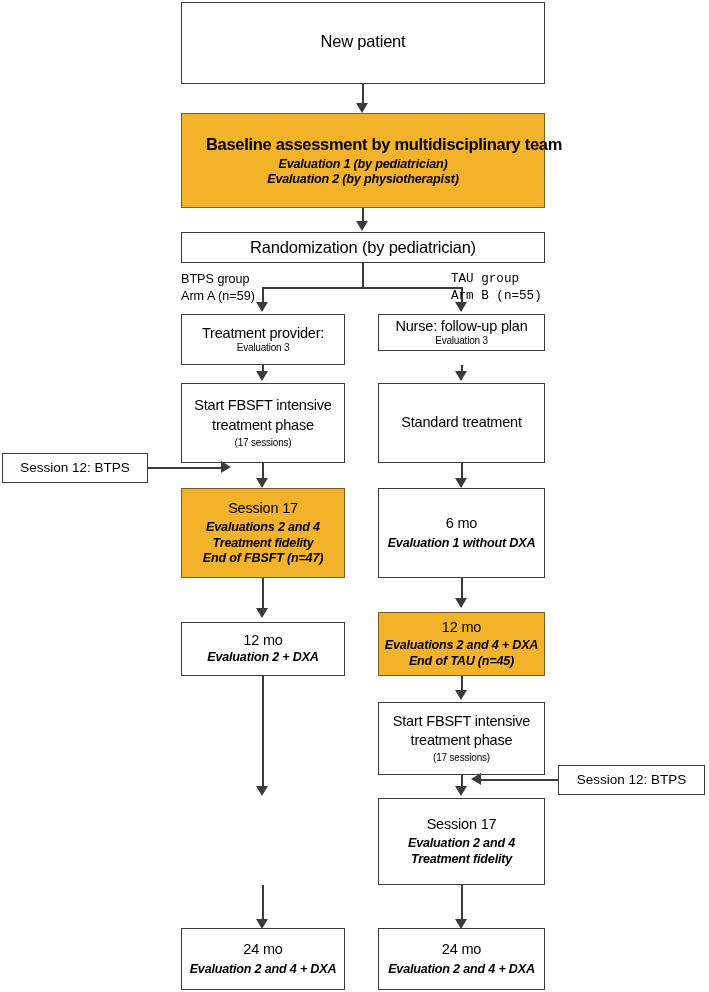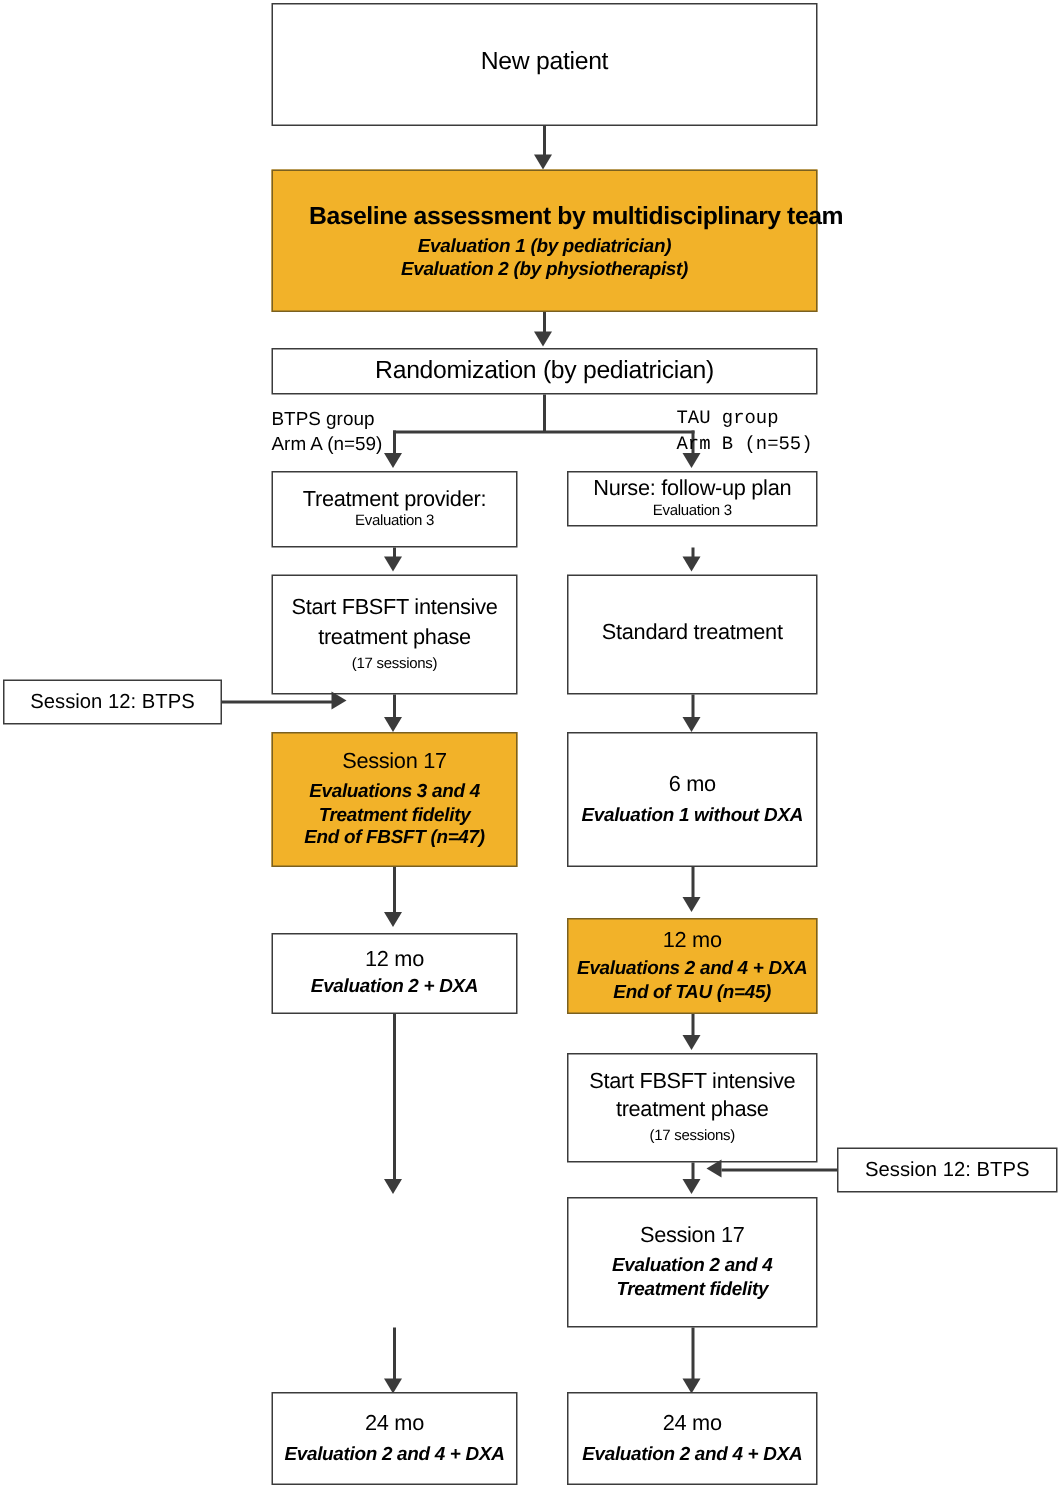--- a/index.html
+++ b/index.html
@@ -149,21 +149,21 @@
   <div class="arrow-r" style="left:221px;top:461px;"></div>
 
   <div class="vline" style="left:262px;top:463px;height:18px;"></div>
   <div class="arrow-d" style="left:256px;top:478px;"></div>
   <div class="vline" style="left:461px;top:463px;height:18px;"></div>
   <div class="arrow-d" style="left:455px;top:478px;"></div>
 
   <div class="box orange" style="left:181px;top:488px;width:164px;height:90px;">
     <span class="ln t-mid">Session 17</span>
     <div class="gap2"></div>
-    <span class="ln t-sm">Evaluations 3 and 4</span>
+    <span class="ln t-sm">Evaluations 2 and 4</span>
     <span class="ln t-sm">Treatment fidelity</span>
     <span class="ln t-sm">End of FBSFT (n=47)</span>
   </div>
   <div class="box" style="left:378px;top:488px;width:167px;height:90px;">
     <span class="ln t-mid">6 mo</span>
     <div class="gap2"></div>
     <span class="ln t-sm">Evaluation 1 without DXA</span>
   </div>
 
   <div class="vline" style="left:262px;top:578px;height:33px;"></div>

